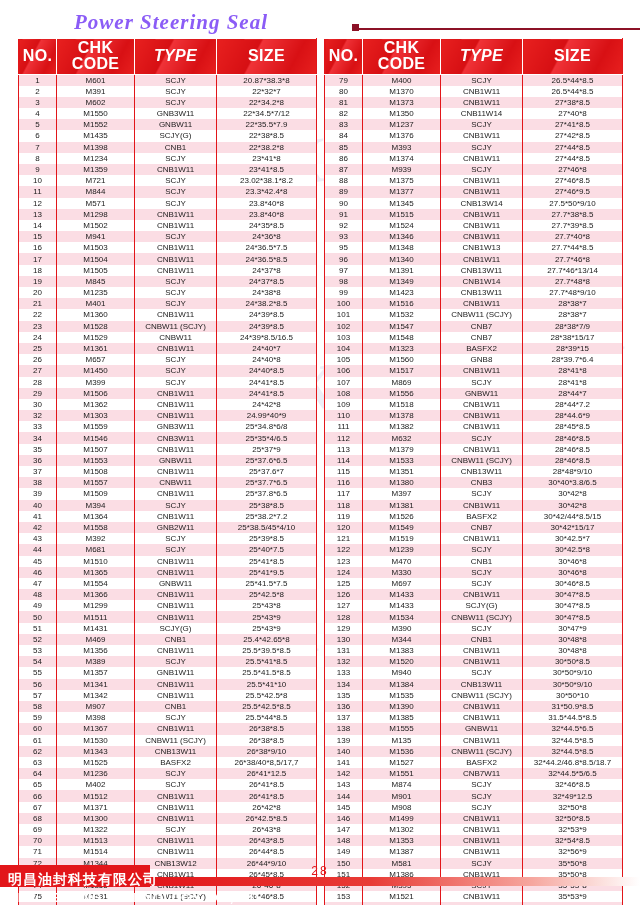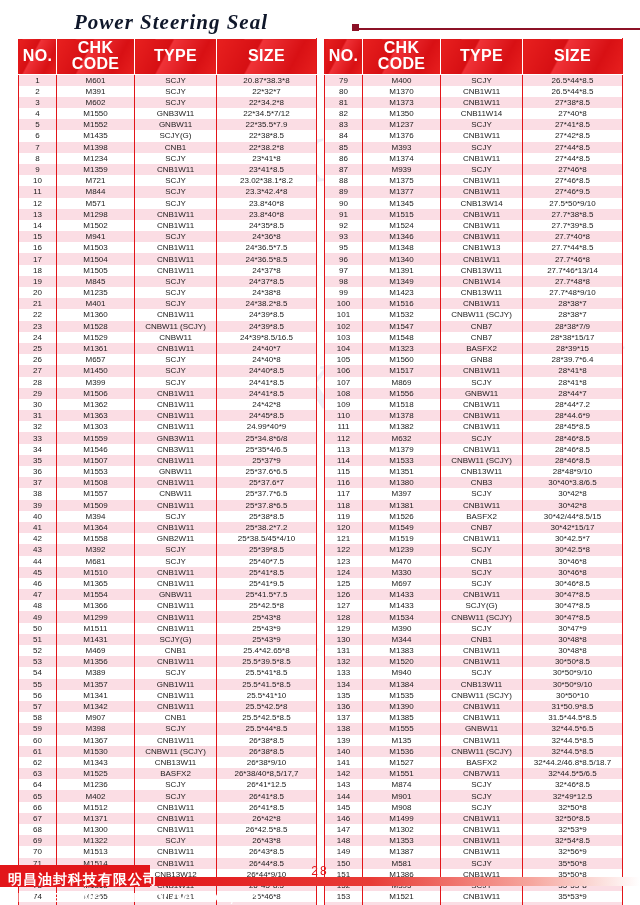--- a/index.html
+++ b/index.html
@@ -39,21 +39,21 @@
     height: 32px;
     z-index: 3;
   }
   .title-text {
     position: absolute;
     left: 74px; top: 2px;
     font-family: "Liberation Serif", serif;
     font-style: italic;
     font-weight: bold;
     font-size: 21px;
-    color: #0f172a;
+    color: #8b5cf6;
     letter-spacing: 1px;
     white-space: nowrap;
   }
   .title-rule {
     position: absolute;
     left: 354px; top: 20px;
     right: 0;
     height: 1.5px;
     background: #8c1126;
   }
@@ -114,21 +114,21 @@
   table.seal tbody tr:nth-child(odd) td { background: #fbdde4; }
   table.seal tbody tr:nth-child(even) td { background: #ffffff; }
 
   table.seal tbody tr td:nth-child(1) { width: 38px; border-left: 1.4px solid #e2161a; }
   table.seal tbody tr td:nth-child(2) { width: 78px; }
   table.seal tbody tr td:nth-child(3) { width: 82px; }
   table.seal tbody tr td:nth-child(4) { width: 100px; border-right: 1.4px solid #e2161a; }
 
   table.seal th:nth-child(1) { width: 38px; }
   table.seal th:nth-child(2) { width: 78px; }
-  table.seal th:nth-child(3) { width: 82px; }
+  table.seal th:nth-child(3) { width: 82px; font-style: italic; }
   table.seal th:nth-child(4) { width: 100px; }
 
   .tbody-box {
     border-top: 1.4px solid #e2161a;
     border-bottom: 1.4px solid #e2161a;
     margin-top: 2px;
   }
 
   
   .footer {
@@ -391,26 +391,20 @@
               <td>CNB1W11</td>
               <td>24*41*8.5</td>
             </tr>
             <tr>
               <td>30</td>
               <td>M1362</td>
               <td>CNB1W11</td>
               <td>24*42*8</td>
             </tr>
             <tr>
-              <td>31</td>
-              <td>M1363</td>
-              <td>CNB1W11</td>
-              <td>24*45*8.5</td>
-            </tr>
-            <tr>
               <td>32</td>
               <td>M1303</td>
               <td>CNB1W11</td>
               <td>24.99*40*9</td>
             </tr>
             <tr>
               <td>33</td>
               <td>M1559</td>
               <td>GNB3W11</td>
               <td>25*34.8*6/8</td>

